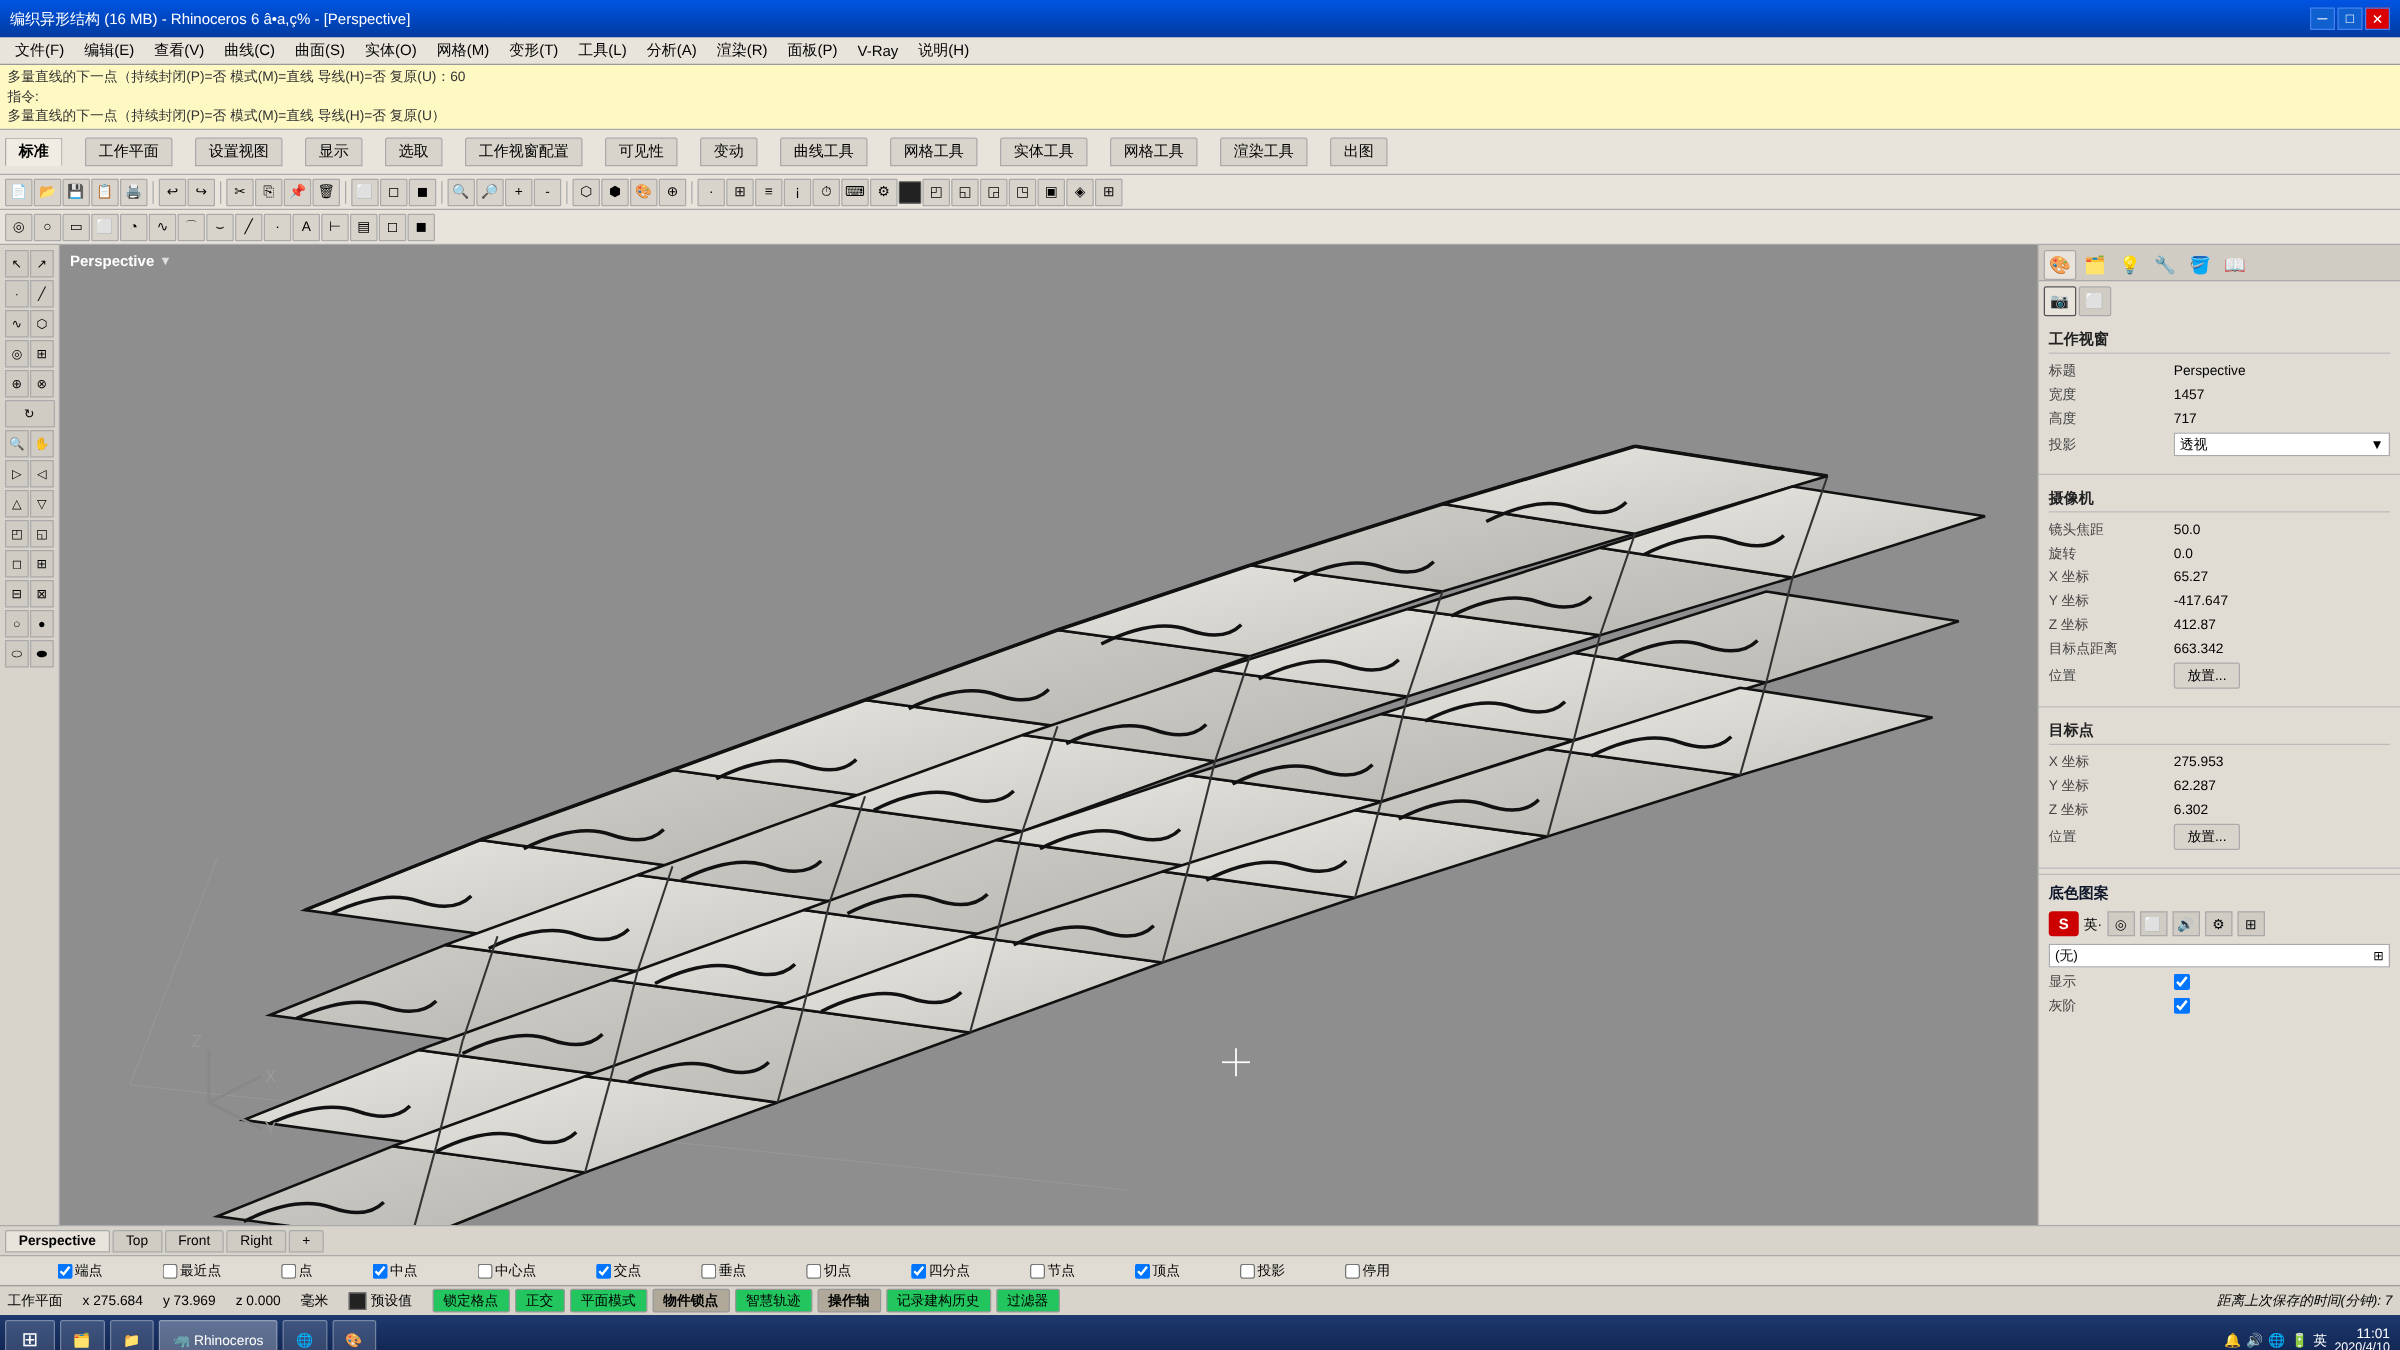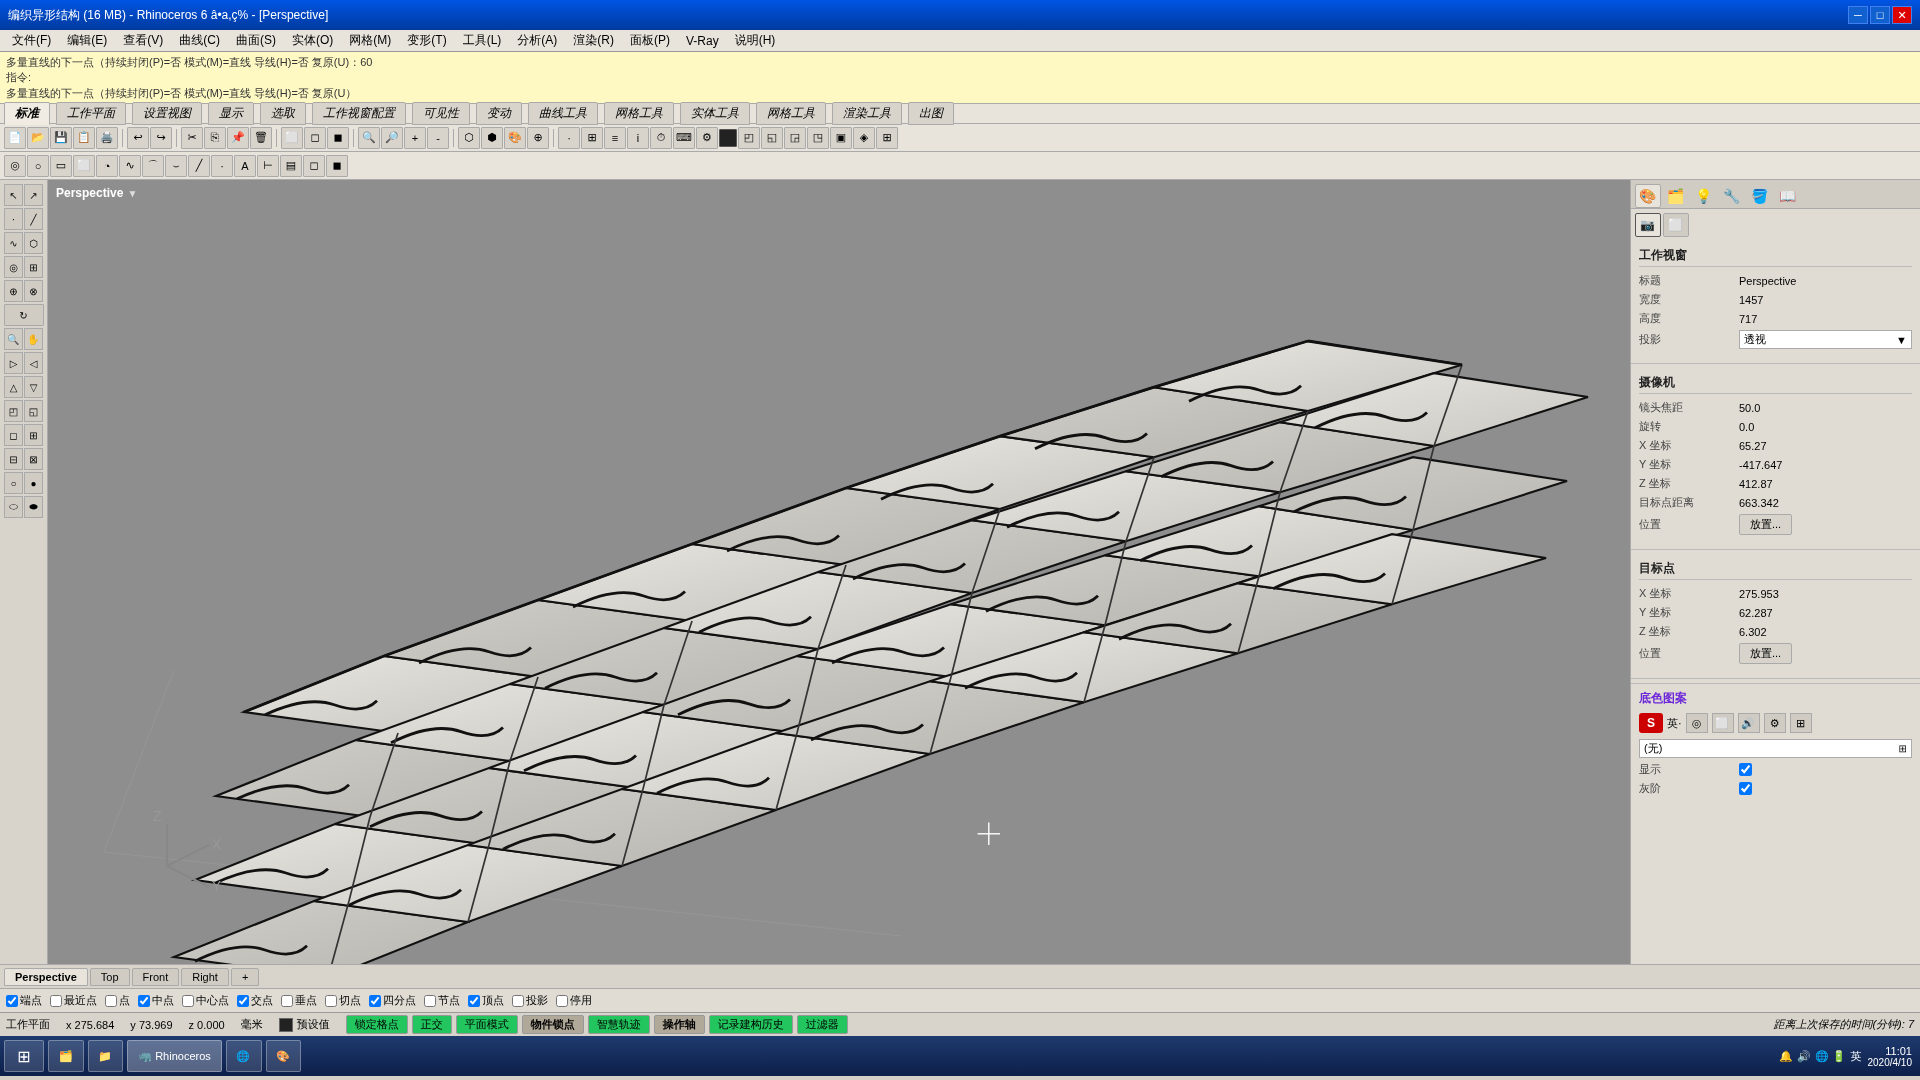--- a/index.html
+++ b/index.html
@@ -45,28 +45,27 @@
       border-bottom: 1px solid #aaa;
       padding: 2px 6px;
     }
     #command-line { font-size: 11px; color: #333; line-height: 16px; }
     #command-input-row { display: flex; align-items: center; }
     #command-prompt { font-size: 11px; color: #333; }
     #command-input { font-size: 11px; border: none; outline: none; background: transparent; width: 200px; }
 
     
     .toolbar-row {
-      height: 20px;
+      height: 36px;
       background: #e8e4dc;
       border-bottom: 1px solid #aaa;
       display: flex;
       align-items: center;
       padding: 0 4px;
-      gap: 6px;
-      font-style: italic;
+      gap: 18px;
     }
     .toolbar-tab {
       padding: 2px 10px;
       font-size: 12px;
       background: #d8d4cc;
       border: 1px solid #aaa;
       cursor: pointer;
       border-radius: 2px 2px 0 0;
     }
     .toolbar-tab.active {
@@ -232,21 +231,21 @@
       padding: 2px 10px; font-size: 11px;
       cursor: pointer; border-radius: 2px;
     }
 
     
     #env-section {
       padding: 6px 8px;
       border-top: 1px solid #bbb;
     }
     #env-section-title {
-      font-size: 12px; font-weight: bold; color: #6d28d9;
+      font-size: 12px; font-weight: bold; color: #0f172a;
       margin-bottom: 6px;
     }
     .env-tool-btn {
       width: 22px; height: 20px;
       background: #d0ccc4; border: 1px solid #aaa;
       display: flex; align-items: center; justify-content: center;
       cursor: pointer; font-size: 11px;
     }
 
     
@@ -270,21 +269,21 @@
     #snap-bar {
       height: 24px;
       background: #e0dcd4;
       border-top: 1px solid #aaa;
       display: flex;
       align-items: center;
       padding: 0 6px;
       gap: 8px;
       font-size: 11px;
     }
-    .snap-item { display: flex; align-items: center; gap: 2px; }
+    .snap-item { display: flex; align-items: center; gap: 2px; margin-left: 40px; }
     .snap-cb { width: 12px; height: 12px; }
 
     
     #status-bar {
       height: 24px;
       background: #d8d4cc;
       border-top: 1px solid #999;
       display: flex;
       align-items: center;
       padding: 0 6px;

